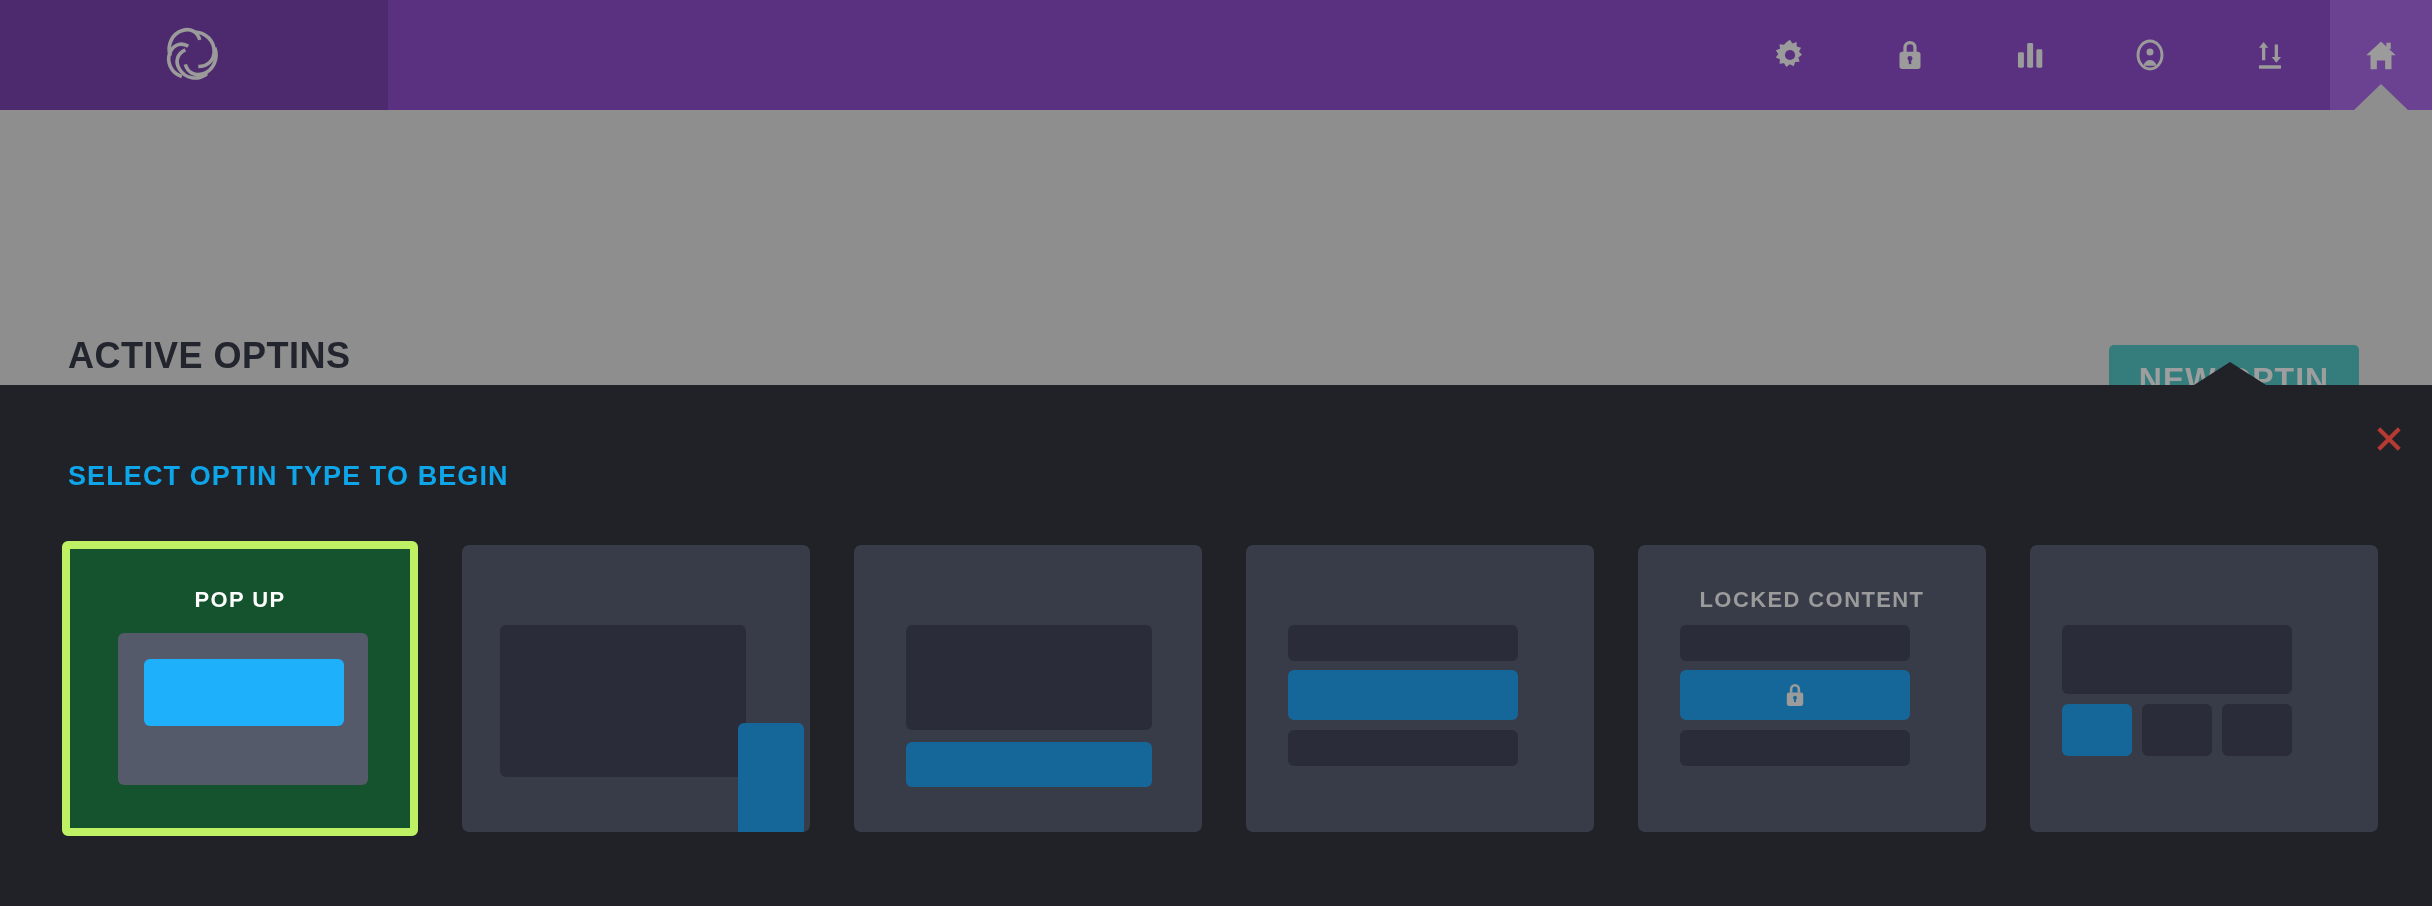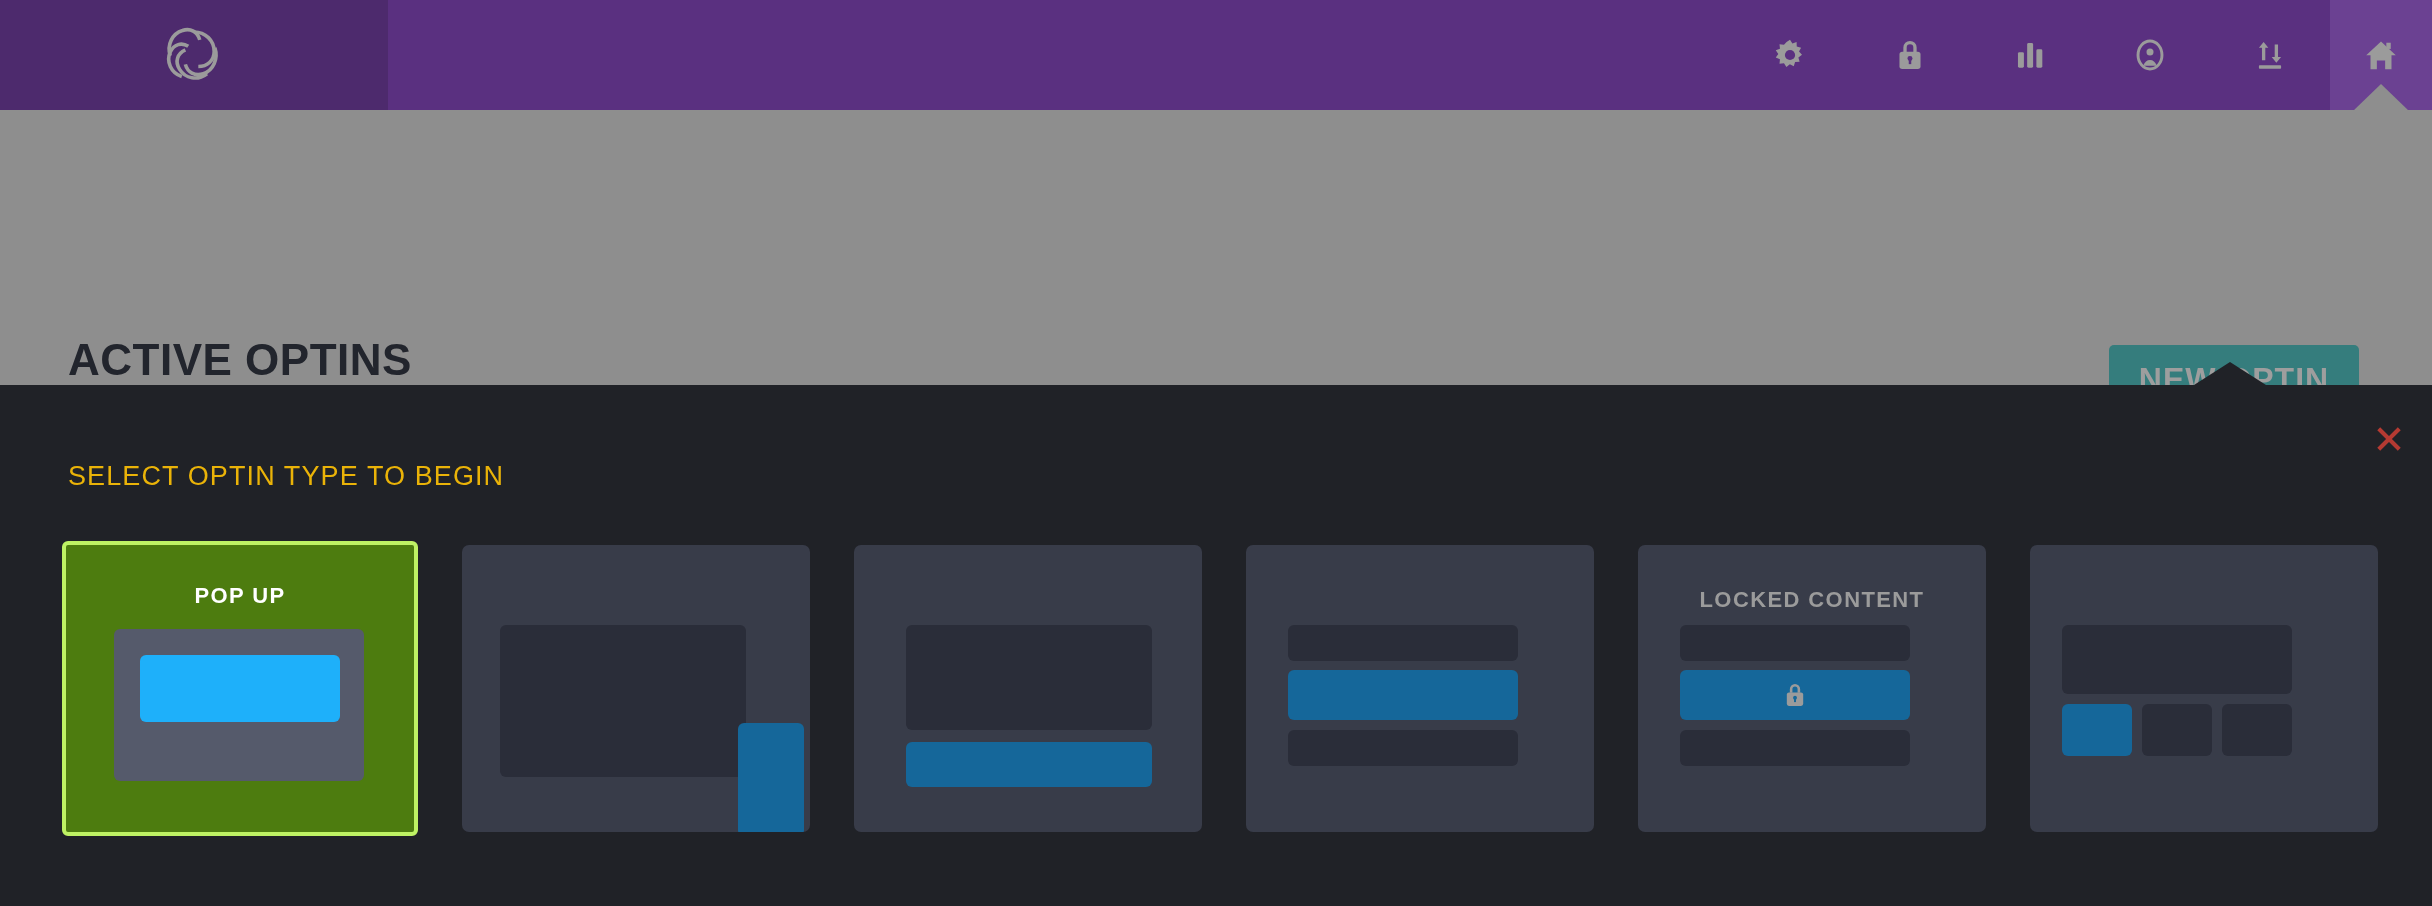--- a/index.html
+++ b/index.html
@@ -40,21 +40,21 @@
     border-bottom: 27px solid #8e8e8e;
   }
 
   
   .subheader {
     position: absolute; left: 0; top: 110px; width: 2432px; height: 275px;
     background: #8e8e8e;
   }
   .page-title {
     position: absolute; left: 68px; top: 228px;
-    font-size: 44px; font-weight: bold; letter-spacing: 0.5px;
+    font-size: 36px; font-weight: bold; letter-spacing: 0.5px;
     color: #22252d;
     line-height: 1;
   }
   .new-optin-button {
     position: absolute; left: 2109px; top: 235px;
     width: 250px; height: 68px;
     background: #357d7d;
     border: none; border-radius: 5px;
     color: #9e9e9e;
     font-family: "Liberation Sans", sans-serif;
@@ -69,22 +69,22 @@
   }
   .panel-pointer {
     position: absolute; left: 2194px; top: -23px;
     width: 0; height: 0;
     border-left: 36px solid transparent;
     border-right: 36px solid transparent;
     border-bottom: 23px solid #202227;
   }
   .panel-heading {
     position: absolute; left: 68px; top: 461px;
-    font-size: 27px; font-weight: normal; letter-spacing: 1.1px;
-    color: #eab308;
+    font-size: 27px; font-weight: bold; letter-spacing: 1.1px;
+    color: #0ea5e9;
   }
   .close-button {
     position: absolute; left: 2372px; top: 423px;
     width: 34px; height: 34px;
     background: none; border: none; padding: 0; cursor: pointer;
     display: flex; align-items: center; justify-content: center;
   }
 
   
   .card-row {
@@ -95,22 +95,22 @@
   .card {
     position: relative;
     width: 348px; height: 287px;
     background: #383c49;
     border-radius: 7px;
     overflow: hidden;
     cursor: pointer;
     flex: 0 0 auto;
   }
   .card.selected {
-    background: #4d7c0f;
-    border: 4px solid #bef264;
+    background: #14532d;
+    border: 8px solid #bef264;
     width: 356px; height: 295px;
     border-radius: 6px;
     margin-top: -4px;
   }
   .card-label {
     position: absolute; left: 0; top: 42px; width: 100%;
     text-align: center;
     font-size: 22px; font-weight: bold; letter-spacing: 1.4px;
     color: #9b9b9b;
   }

